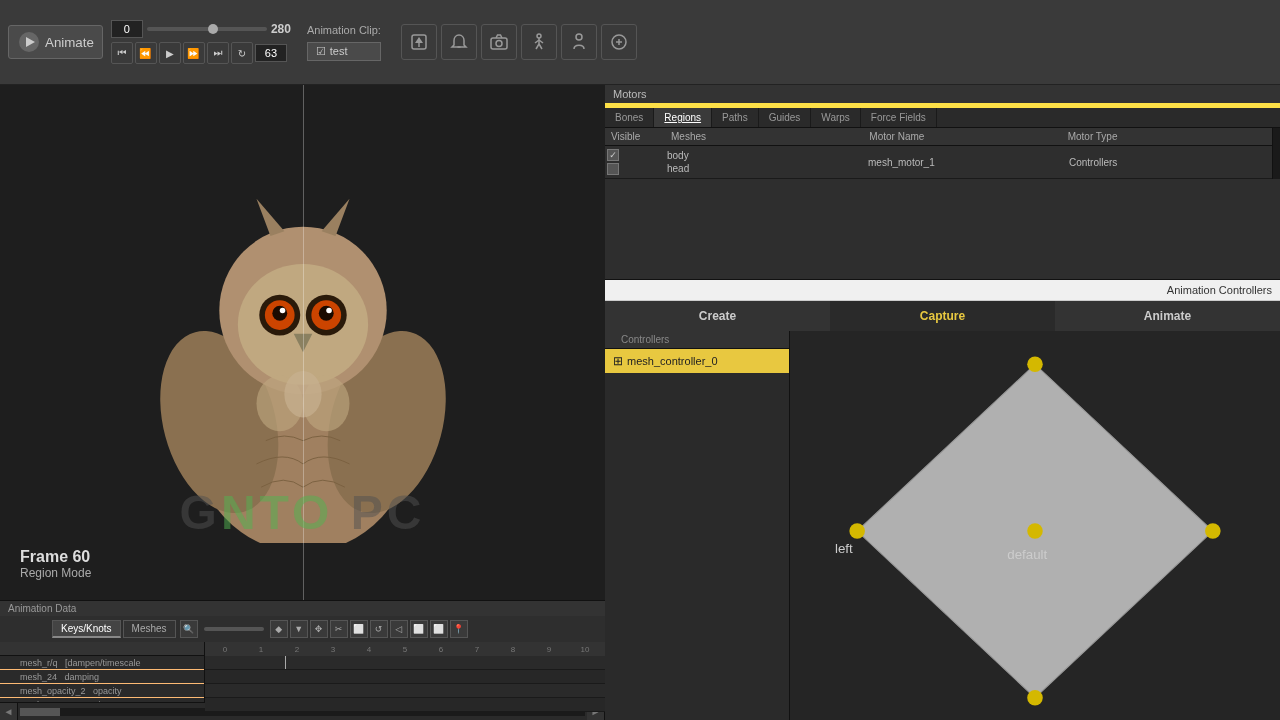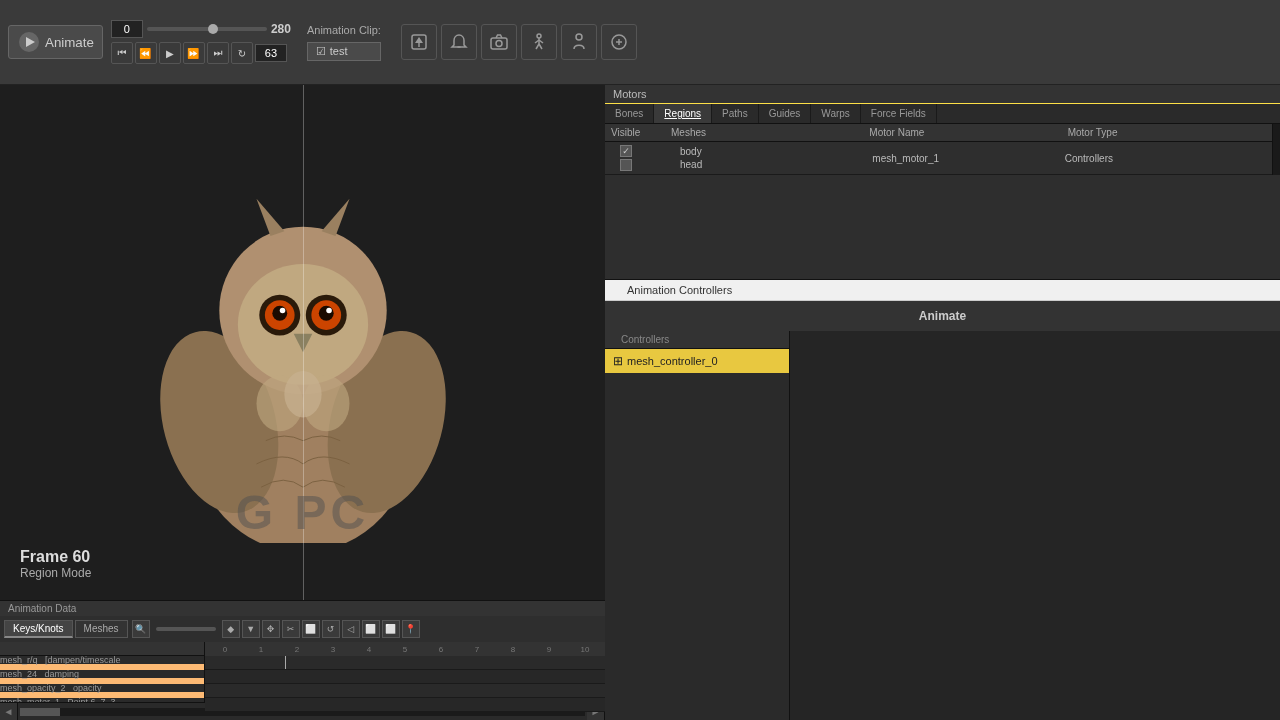--- a/index.html
+++ b/index.html
@@ -245,20 +245,21 @@
       background: #333;
       color: #aaa;
       font-size: 10px;
       cursor: pointer;
     }
 
     .anim-tab.active {
       background: #444;
       color: #fff;
       border-bottom: 2px solid #888;
+      margin-left: 48px;
     }
 
     .anim-toolbar {
       display: flex;
       align-items: center;
       gap: 2px;
       padding: 2px 4px;
       background: #2e2e2e;
       border-bottom: 1px solid #222;
     }
@@ -284,24 +285,24 @@
 
     .timeline-labels {
       width: 205px;
       background: #2a2a2a;
       border-right: 1px solid #111;
       overflow: hidden;
     }
 
     .timeline-label-row {
       height: 14px;
-      padding: 1px 0;
+      padding: 1px 20px;
       font-size: 9px;
       color: #999;
-      border-bottom: 6px solid #fdba74;
+      border-bottom: 1px solid #fdba74;
       display: flex;
       align-items: center;
     }
 
     .timeline-tracks {
       flex: 1;
       position: relative;
       background: #222;
     }
 
@@ -382,21 +383,21 @@
       background: #2e2e2e;
       border-bottom: 1px solid #111;
       height: 195px;
     }
 
     .motors-header {
       background: #333;
       padding: 3px 8px;
       font-size: 11px;
       color: #bbb;
-      border-bottom: 1px solid #fde047;
+      border-bottom: 5px solid #fde047;
     }
 
     .motors-tabs {
       display: flex;
       background: #2a2a2a;
       border-bottom: 1px solid #111;
     }
 
     .motor-tab {
       padding: 4px 10px;
@@ -419,21 +420,21 @@
       border-bottom: 1px solid #111;
     }
 
     .motors-col-visible { width: 60px; font-size: 10px; color: #aaa; }
     .motors-col-mesh { flex: 1; font-size: 10px; color: #aaa; }
     .motors-col-name { flex: 1; font-size: 10px; color: #aaa; }
     .motors-col-type { flex: 1; font-size: 10px; color: #aaa; }
 
     .motors-row {
       display: flex;
-      padding: 3px 15px;
+      padding: 3px 2px;
       border-bottom: 1px solid #1a1a1a;
       align-items: center;
     }
 
     .checkbox-cell {
       width: 60px;
       display: flex;
       flex-direction: column;
       gap: 2px;
     }
@@ -484,24 +485,25 @@
     
     #anim-controllers-panel {
       flex: 1;
       background: #252525;
       display: flex;
       flex-direction: column;
     }
 
     .anim-ctrl-header {
       background: #f0f0f0;
-      padding: 4px 22px;
+      padding: 4px 8px;
       font-size: 11px;
       color: #333;
       border-bottom: 1px solid #ccc;
+      text-align: right;
     }
 
     .anim-ctrl-tabs {
       display: flex;
       background: #2a2a2a;
     }
 
     .ctrl-tab {
       flex: 1;
       padding: 8px;
@@ -706,20 +708,21 @@
           <ellipse cx="190" cy="270" rx="20" ry="25" fill="#c8b090" opacity="0.7"></ellipse>
 
           <path d="M150,320 Q170,310 190,320 Q210,310 230,320" stroke="#7a6040" stroke-width="1" fill="none"></path>
           <path d="M140,345 Q170,330 190,345 Q210,330 240,345" stroke="#7a6040" stroke-width="1" fill="none"></path>
           <path d="M145,370 Q170,355 190,370 Q210,355 235,370" stroke="#7a6040" stroke-width="1" fill="none"></path>
         </svg>
         <div class="vertical-line"></div>
 
         <div class="big-watermark">
           <span class="wm-text" style="color:rgba(80,80,80,0.5)">G</span>
+          <span class="wm-text wm-green">NTO</span>
           <span class="wm-text" style="color:rgba(80,80,80,0.5)">&nbsp;PC</span>
         </div>
       </div>
 
       <div class="frame-info">
         <div class="frame-num">Frame 60</div>
         <div class="region-mode">Region Mode</div>
       </div>
     </div>
 
@@ -820,28 +823,46 @@
             <div class="motor-type-cell">Controllers</div>
           </div>
         </div>
         <div class="scrollbar-right"></div>
       </div>
     </div>
 
     <div id="anim-controllers-panel">
       <div class="anim-ctrl-header">Animation Controllers</div>
       <div class="anim-ctrl-tabs">
+        <div class="ctrl-tab create">Create</div>
+        <div class="ctrl-tab capture">Capture</div>
         <div class="ctrl-tab animate">Animate</div>
       </div>
       <div class="ctrl-main">
         <div class="controllers-list">
           <div class="controllers-list-header">Controllers</div>
           <div class="controller-item selected">
             <span class="controller-icon">⊞</span>
             <span>mesh_controller_0</span>
           </div>
         </div>
+        <div class="diagram-area">
+
+          <svg width="100%" height="100%" viewBox="0 0 400 350" style="position:absolute;top:0;left:0;">
+
+            <polygon points="200,30 360,180 200,330 40,180" fill="#b0b0b0" stroke="#999" stroke-width="1"></polygon>
+
+            <circle cx="200" cy="30" r="7" fill="#d4b800"></circle>
+            <circle cx="40" cy="180" r="7" fill="#d4b800"></circle>
+            <circle cx="200" cy="180" r="7" fill="#d4b800"></circle>
+            <circle cx="360" cy="180" r="7" fill="#d4b800"></circle>
+            <circle cx="200" cy="330" r="7" fill="#d4b800"></circle>
+
+            <text x="20" y="200" font-size="12" fill="#ccc">left</text>
+            <text x="175" y="205" font-size="12" fill="#ccc">default</text>
+          </svg>
+        </div>
       </div>
     </div>
 
   </div>
 
 </div>
 
 </body></html>

